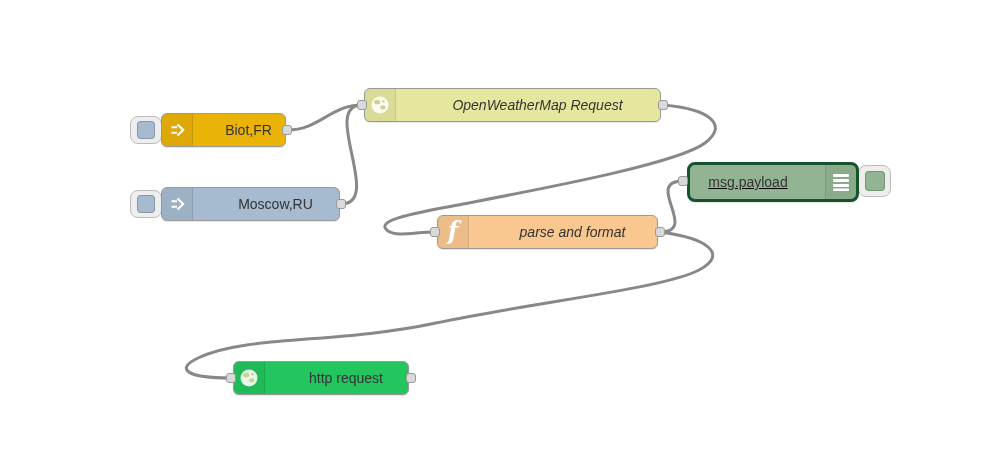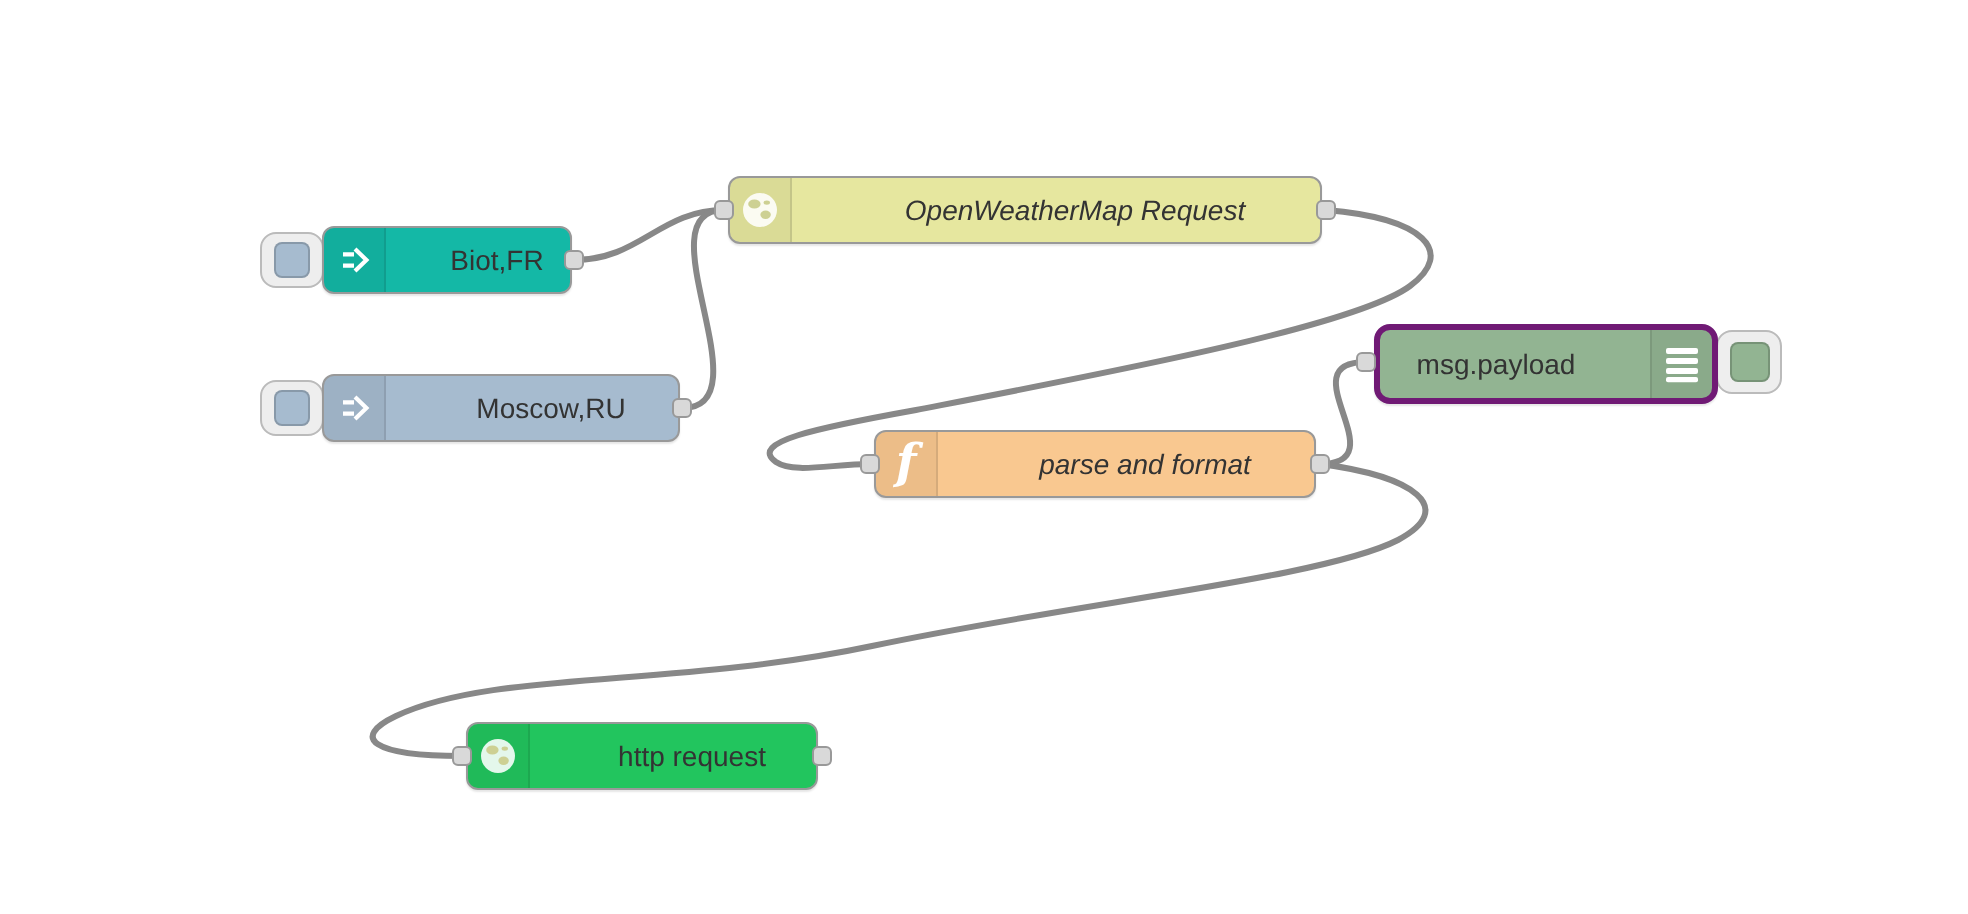--- a/index.html
+++ b/index.html
@@ -38,41 +38,41 @@
   }
   .side-btn{
     position:absolute;z-index:2;box-sizing:border-box;
     background:#eeeeee;border:1px solid #bbb;border-radius:8px;
     display:flex;align-items:center;justify-content:center;
   }
   .side-btn .btn-inner{
     width:16px;height:16px;border-radius:4px;border:1px solid rgba(0,0,0,0.18);
   }
   .node.selected{
-    height:40px;border:3px solid #701a75;border-radius:8px;
+    height:40px;border:3px solid #14532d;border-radius:8px;text-decoration:underline;
   }
   .node.selected .icon-sec.right{border-radius:0 5px 5px 0;}
 </style>
 </head>
 <body>
 
 <div class="canvas">
 
   <svg class="wires" width="984" height="457">
     <path class="wire" d="M 287 130 C 320 130, 330 105, 362 105" stroke="#888888"></path>
     <path class="wire" d="M 341 204 C 384 204, 320 105, 362 105" stroke="#888888"></path>
     <path class="wire" d="M 663 105 C 712 109, 728 126, 705 143 C 678 163, 556 186, 458 205 C 408 214, 374 221, 388 231 C 397 237, 416 232, 435 232" stroke="#888888"></path>
     <path class="wire" d="M 660 232 C 700 232, 643 181, 683 181" stroke="#888888"></path>
     <path class="wire" d="M 660 232 C 707 238, 729 254, 699 270 C 662 289, 540 301, 436 323 C 337 344, 247 335, 198 358 C 175 369, 186 378, 231 378" stroke="#888888"></path>
   </svg>
 
   <div class="side-btn" style="left:130px;top:116px;width:32px;height:28px;">
     <div class="btn-inner" style="background-color: rgb(166, 187, 207);"></div>
   </div>
-  <div class="node" style="left: 161px; top: 113px; width: 125px; background-color: #14b8a6;">
+  <div class="node" style="left: 161px; top: 113px; width: 125px; background-color: #eab308;">
     <div class="icon-sec left">
       <svg width="18" height="18" viewBox="0 0 18 18">
         <path d="M3.5 6.2 h5.5 M3.5 11.8 h5.5" stroke="#fff" stroke-width="2.1" fill="none"></path>
         <path d="M9.5 3.5 L15.2 9 L9.5 14.5" stroke="#fff" stroke-width="2.1" fill="none"></path>
       </svg>
     </div>
     <div class="label">Biot,FR</div>
   </div>
   <div class="port" style="left:282px;top:125px;"></div>
 

